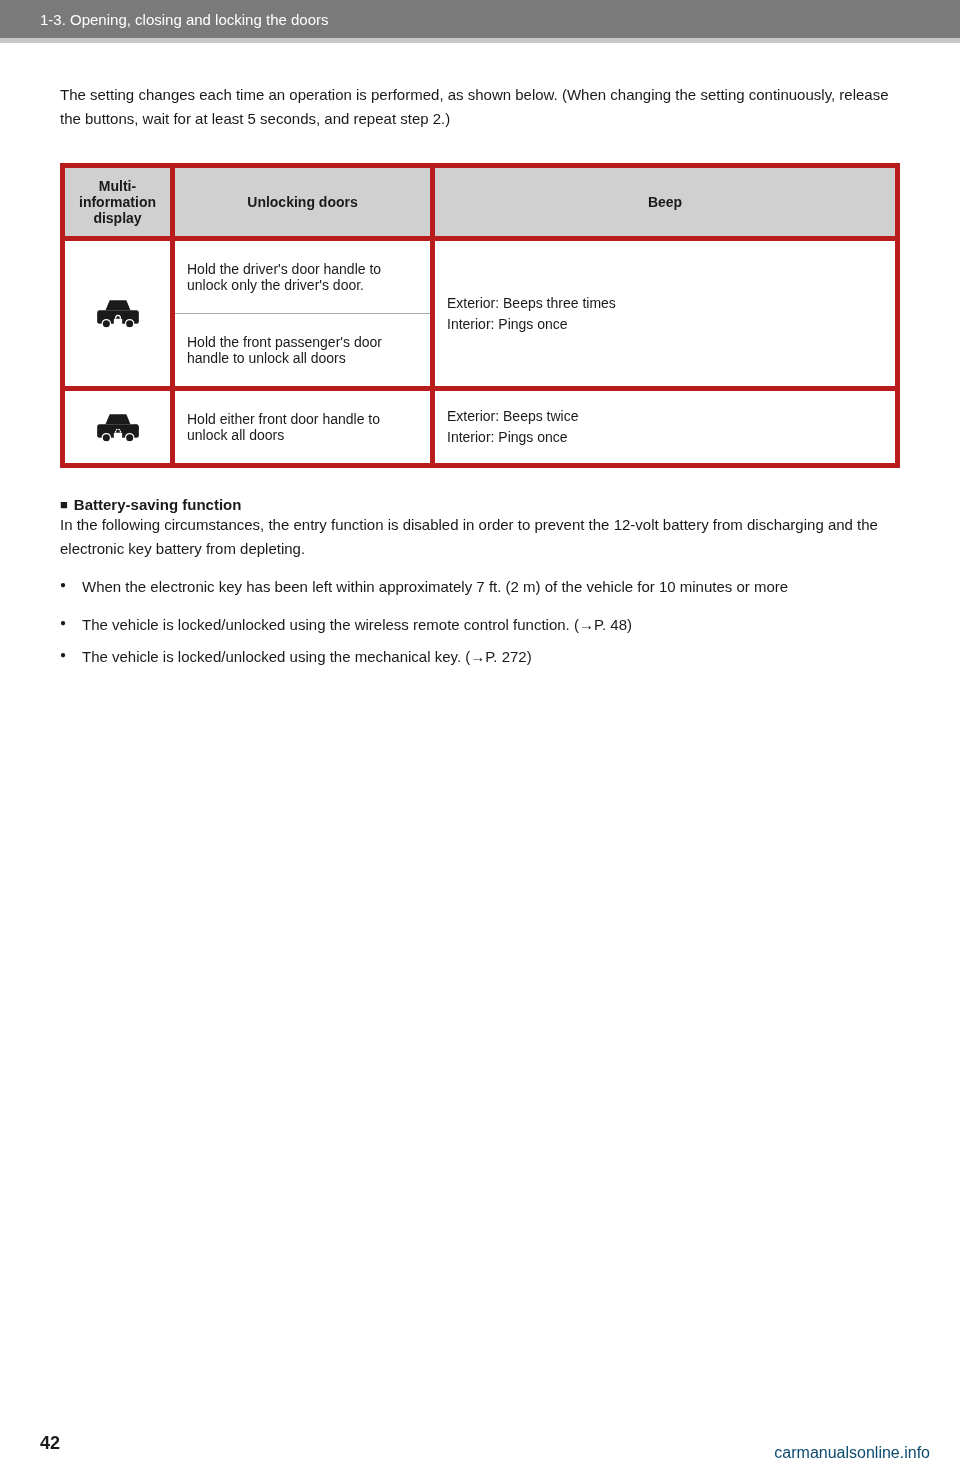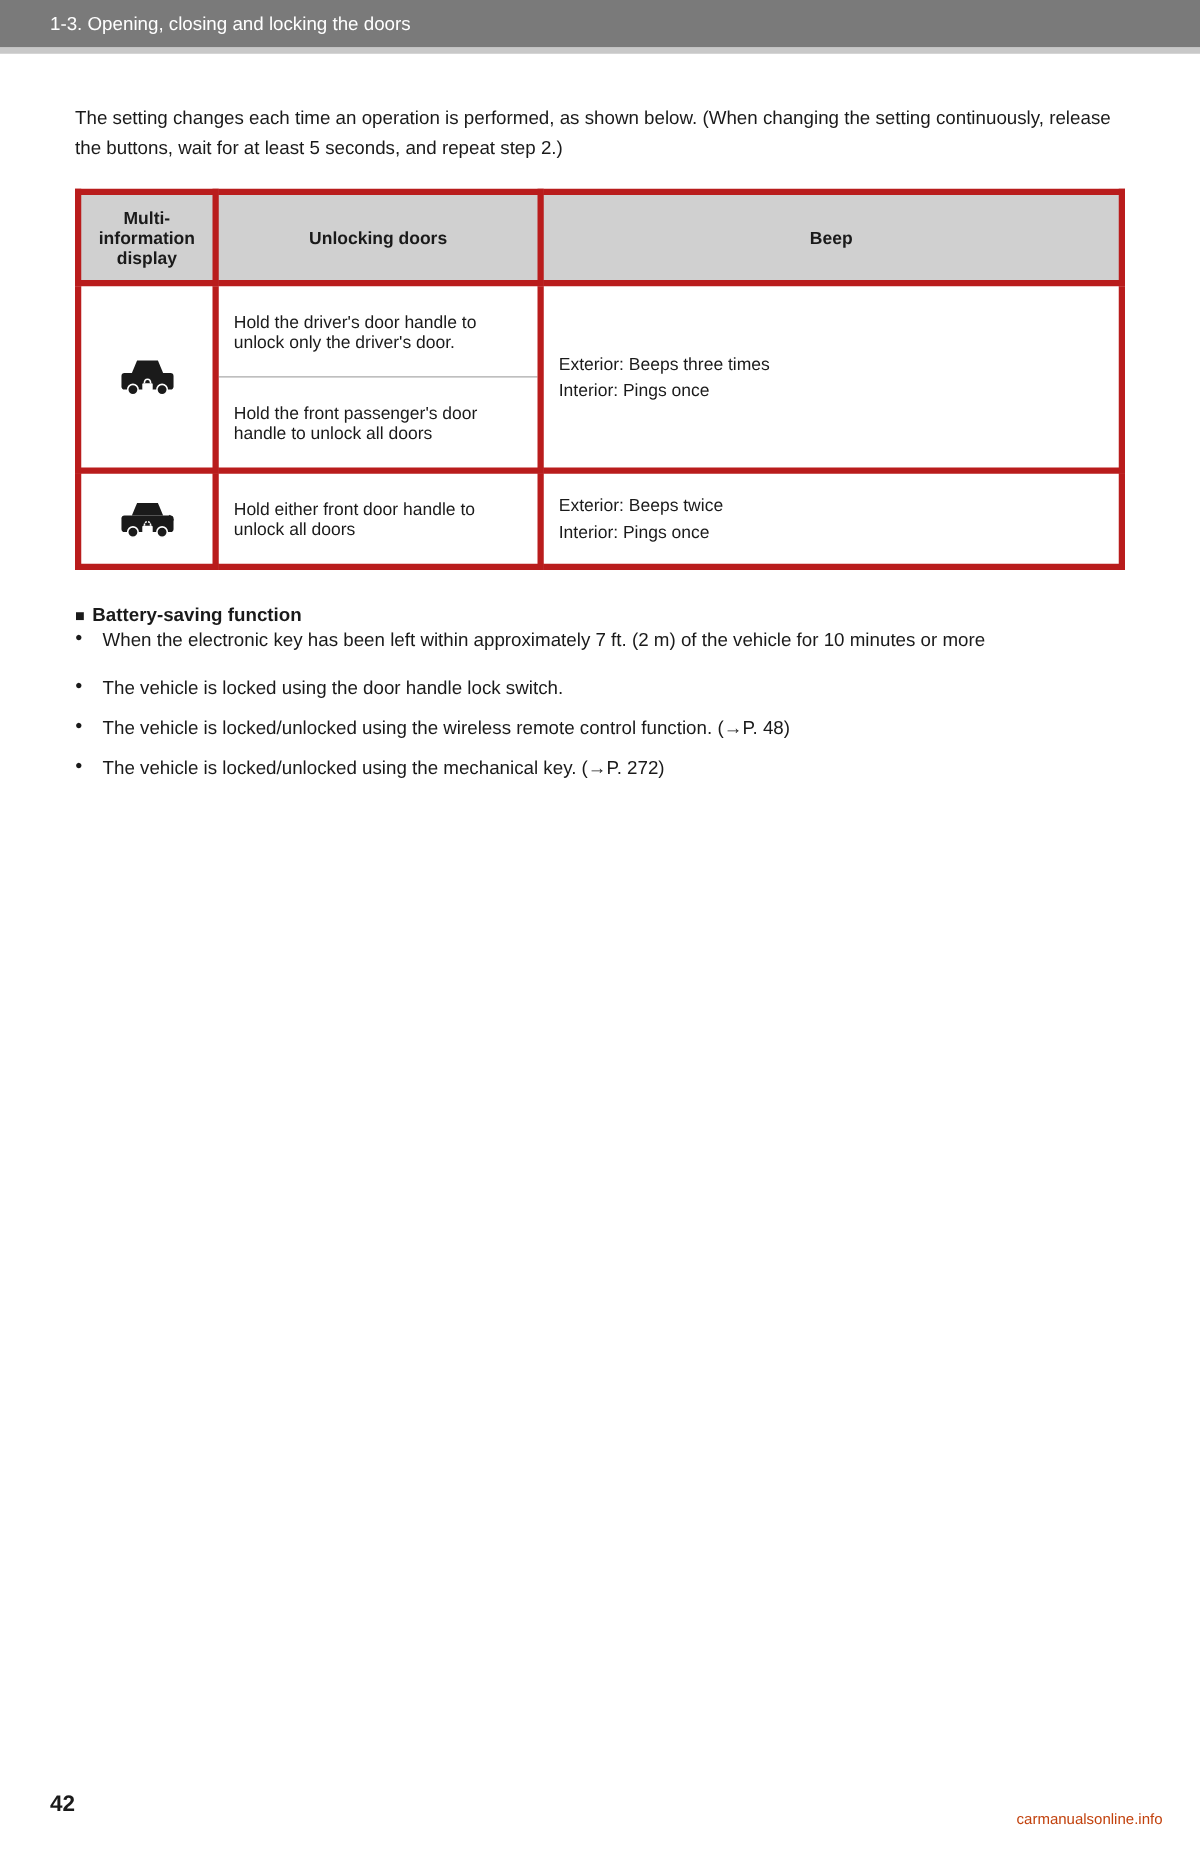--- a/index.html
+++ b/index.html
@@ -36,21 +36,21 @@
       height: 5px;
       background: #c8c8c8;
       margin-bottom: 0;
     }
 
     .page-content {
       padding: 40px 60px 60px 60px;
     }
 
     .intro-text {
-      margin-bottom: 20px;
+      margin-bottom: 32px;
       line-height: 1.6;
       font-size: 15px;
     }
 
     
     .info-table {
       width: 100%;
       border-collapse: collapse;
       margin-bottom: 28px;
       font-size: 14px;
@@ -143,22 +143,22 @@
       left: 40px;
       font-size: 18px;
       color: #1a1a1a;
       font-weight: bold;
     }
 
     .watermark {
       position: absolute;
       bottom: 22px;
       right: 30px;
-      font-size: 12px;
-      color: #c2410c;
+      font-size: 16px;
+      color: #0c4a6e;
     }
 
     
     .car-svg {
       width: 50px;
       height: 40px;
     }
   </style>
 </head>
 <body>
@@ -237,28 +237,28 @@
         </td>
         <td class="beep-cell">
           Exterior: Beeps twice<br>Interior: Pings once
         </td>
       </tr>
     </tbody>
   </table>
 
   <div class="section-heading">Battery-saving function</div>
 
+  <p class="body-text">In the following circumstances, the entry function is disabled in order to prevent the 12-volt battery from discharging and the electronic key battery from depleting.</p>
 
   <ul class="bullet-list">
     <li>When the electronic key has been left within approximately 7 ft. (2 m) of the vehicle for 10 minutes or more</li>
   </ul>
 
 
   <ul class="bullet-list">
-    <li>The vehicle is locked using the door handle lock switch.</li>
     <li>The  vehicle  is  locked/unlocked  using  the  wireless  remote  control  function. (→P. 48)</li>
     <li>The vehicle is locked/unlocked using the mechanical key. (→P. 272)</li>
   </ul>
 
 </div>
 
 <div class="page-number">42</div>
 
 <div class="watermark">carmanualsonline.info</div>
 

